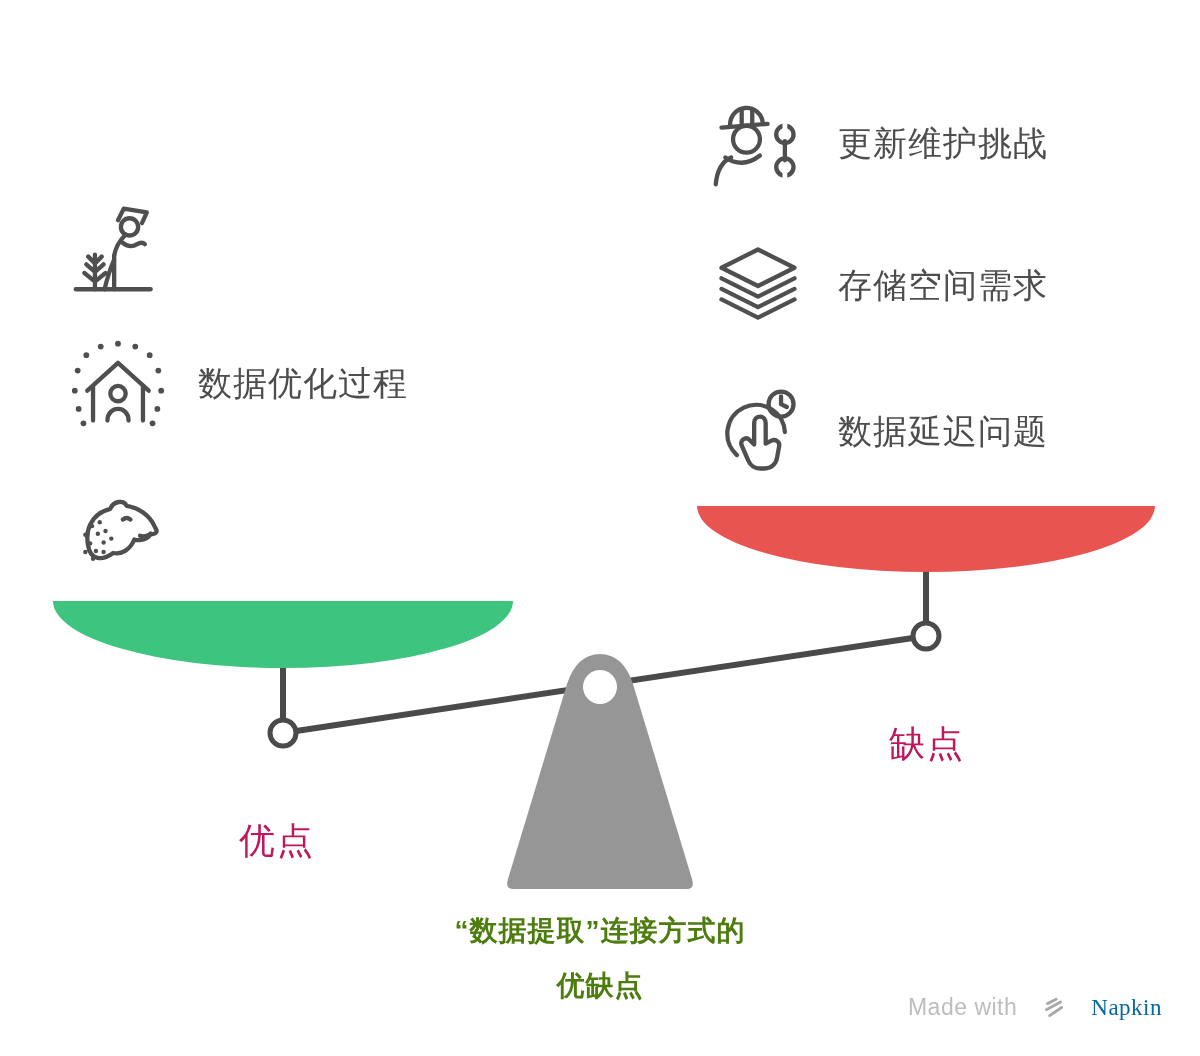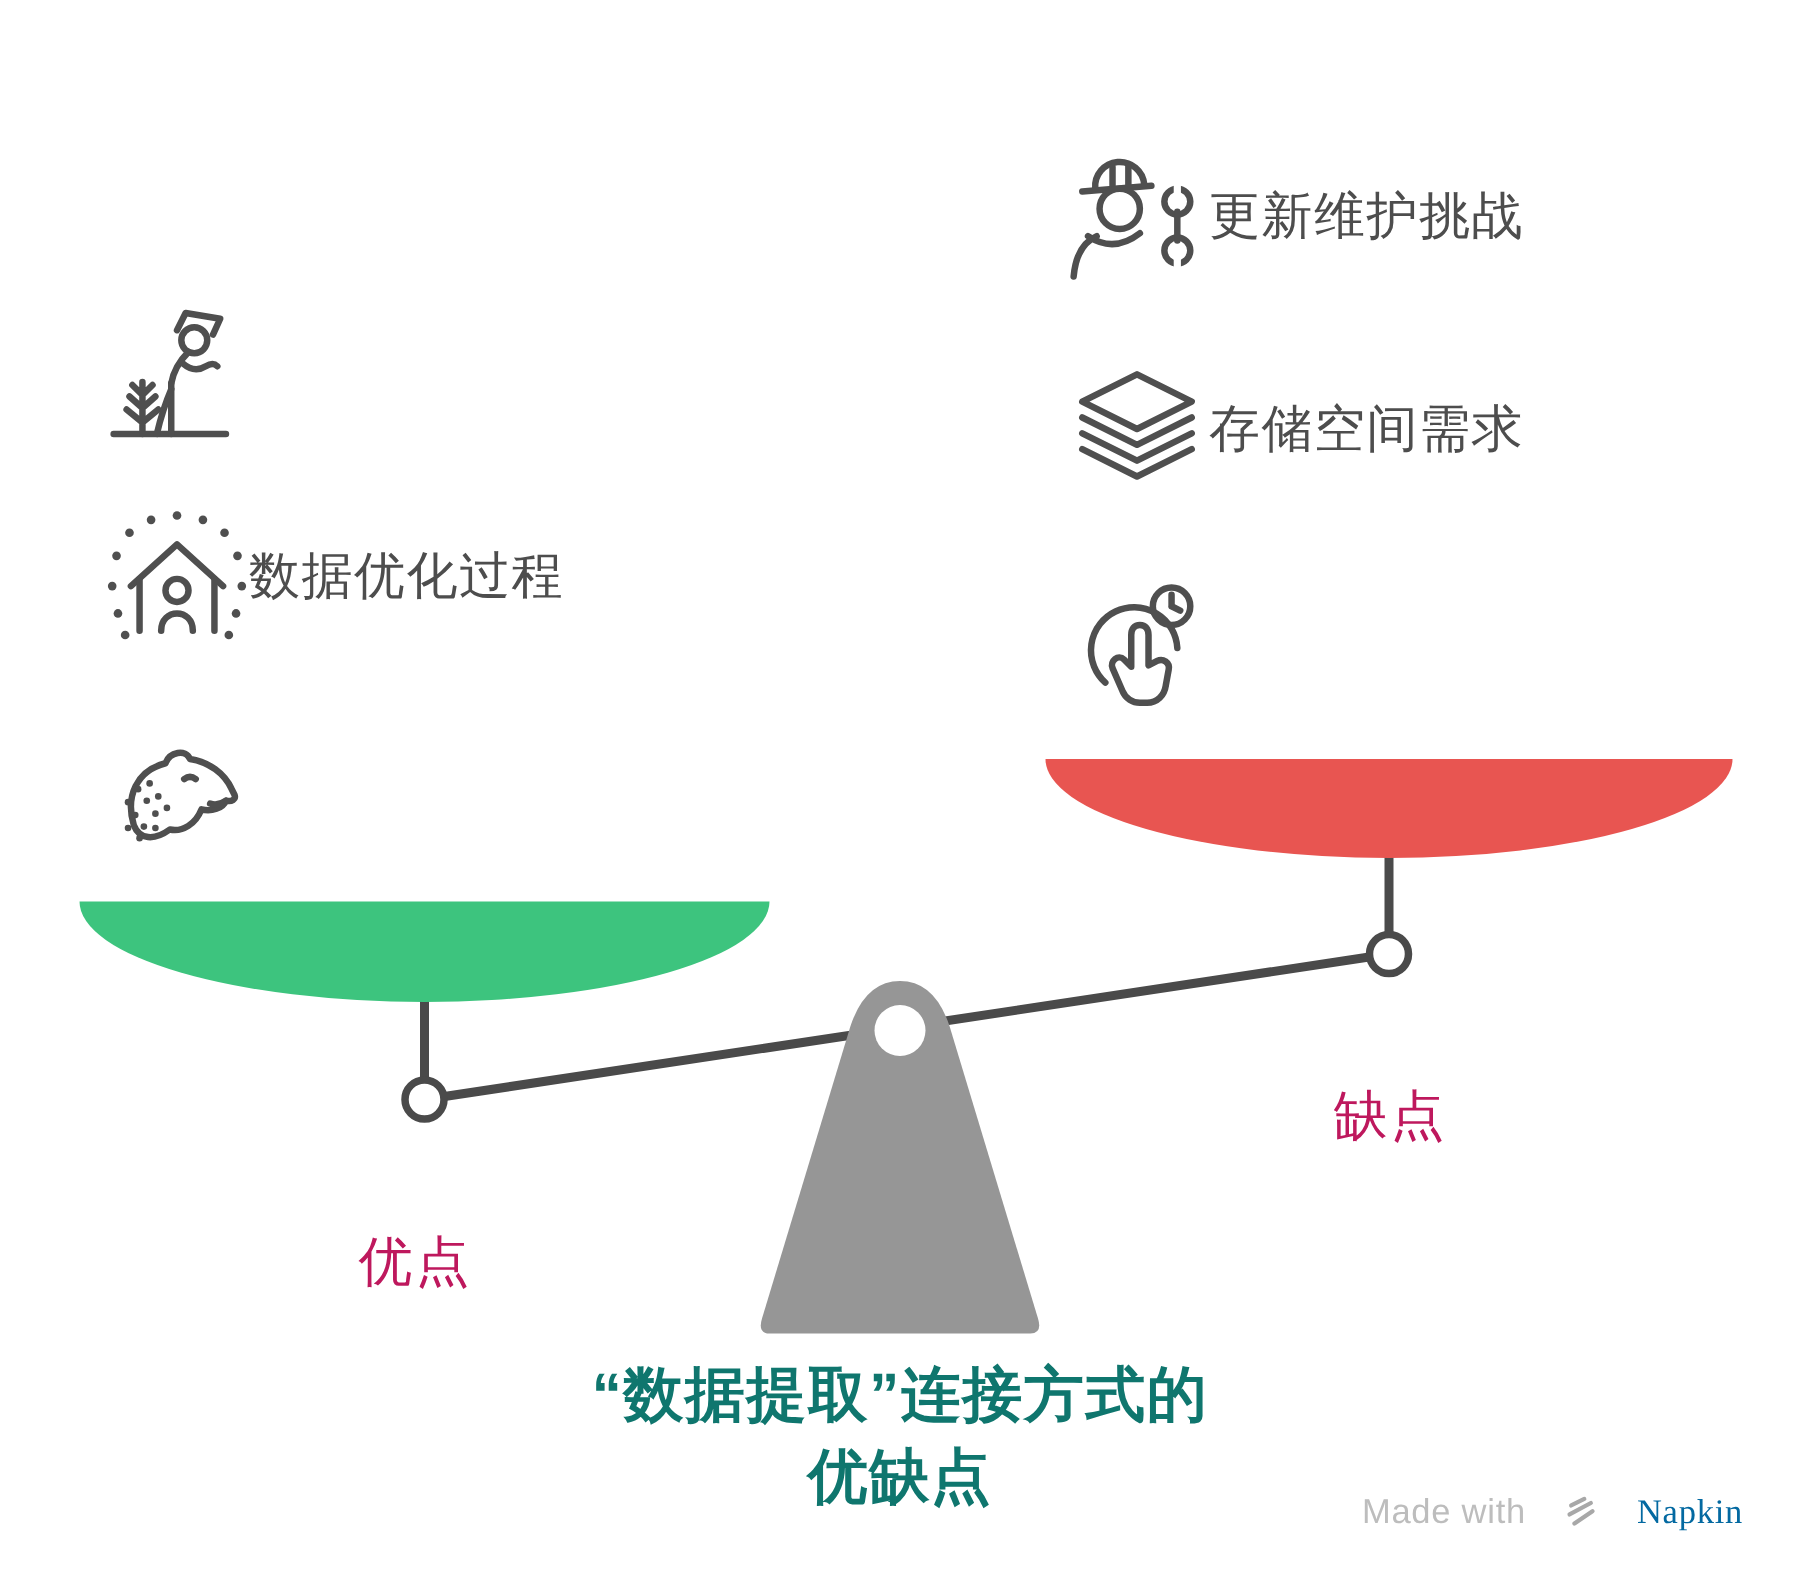--- a/index.html
+++ b/index.html
@@ -2,36 +2,36 @@
 <html><head>
 <meta charset="utf-8">
 <style>
   html,body{margin:0;padding:0;}
   body{
     width:1200px;height:1056px;position:relative;background:#ffffff;
     font-family:"Liberation Sans","DejaVu Sans",sans-serif;overflow:hidden;
   }
   .stage{position:absolute;inset:0;width:1200px;height:1056px;}
   svg.scale-svg{position:absolute;left:0;top:0;}
-  .feature-row{position:absolute;display:flex;align-items:center;height:110px;}
+  .feature-row{position:absolute;display:flex;align-items:center;gap:32px;height:110px;}
   .feature-row .icon-box{width:96px;height:96px;flex:none;display:flex;align-items:center;justify-content:center;}
   .feature-row .icon-box svg{width:96px;height:96px;}
   .feature-label{font-size:34px;color:#4d4d4d;white-space:nowrap;letter-spacing:1px;}
   .row-l1{left:70px;top:193px;}
   .row-l2{left:70px;top:329px;}
   .row-l3{left:70px;top:474px;}
   .row-r1{left:710px;top:89px;}
   .row-r2{left:710px;top:231px;}
   .row-r3{left:710px;top:377px;}
   .side-label{position:absolute;transform:translateX(-50%);font-size:36px;color:#be185d;letter-spacing:2px;}
   .pros-label{left:277px;top:817px;}
   .cons-label{left:927px;top:720px;}
   .diagram-title{
     position:absolute;left:0;right:0;top:903px;text-align:center;
-    font-size:40px;line-height:55px;font-weight:600;color:#0f766e;letter-spacing:1px;
+    font-size:28px;line-height:55px;font-weight:600;color:#4d7c0f;letter-spacing:1px;
   }
   .watermark{
     position:absolute;right:38px;top:994px;display:flex;align-items:center;gap:25px;
     font-size:23px;color:#bdbdbd;letter-spacing:0.5px;
   }
   .watermark .brand{color:#0369a1;font-family:Liberation Serif, serif;}
   .ic{stroke:#4f4f4f;stroke-width:4.5;fill:none;stroke-linecap:round;stroke-linejoin:round;}
   .ic-dot{fill:#4f4f4f;stroke:none;}
   .ic-white{stroke:#ffffff;stroke-width:5;fill:none;stroke-linecap:round;}
 </style>
@@ -152,20 +152,21 @@
 
   <div class="feature-row row-r3">
     <span class="icon-box">
       <svg viewBox="0 0 100 100">
         <path class="ic" d="M28 74 A30 30 0 1 1 78 50"></path>
         <circle class="ic" cx="74" cy="21" r="13" fill="#ffffff"></circle>
         <path class="ic" d="M74 21 V13 M74 21 L80 24"></path>
         <path class="ic" d="M52 34 c-4 0 -6 3 -6 7 v22 l-5 -5 c-4 -4 -10 1 -8 6 l7 16 c2 5 7 8 12 8 h5 c7 0 12 -5 13 -12 l2 -11 c1 -5 -4 -8 -8 -6 l-6 3 v-21 c0 -4 -2 -7 -6 -7 z"></path>
       </svg>
     </span>
+    <span class="feature-label">数据延迟问题</span>
   </div>
 
   <div class="side-label pros-label">优点</div>
   <div class="side-label cons-label">缺点</div>
 
   <div class="diagram-title">
     <div>“数据提取”连接方式的</div>
     <div>优缺点</div>
   </div>
 

